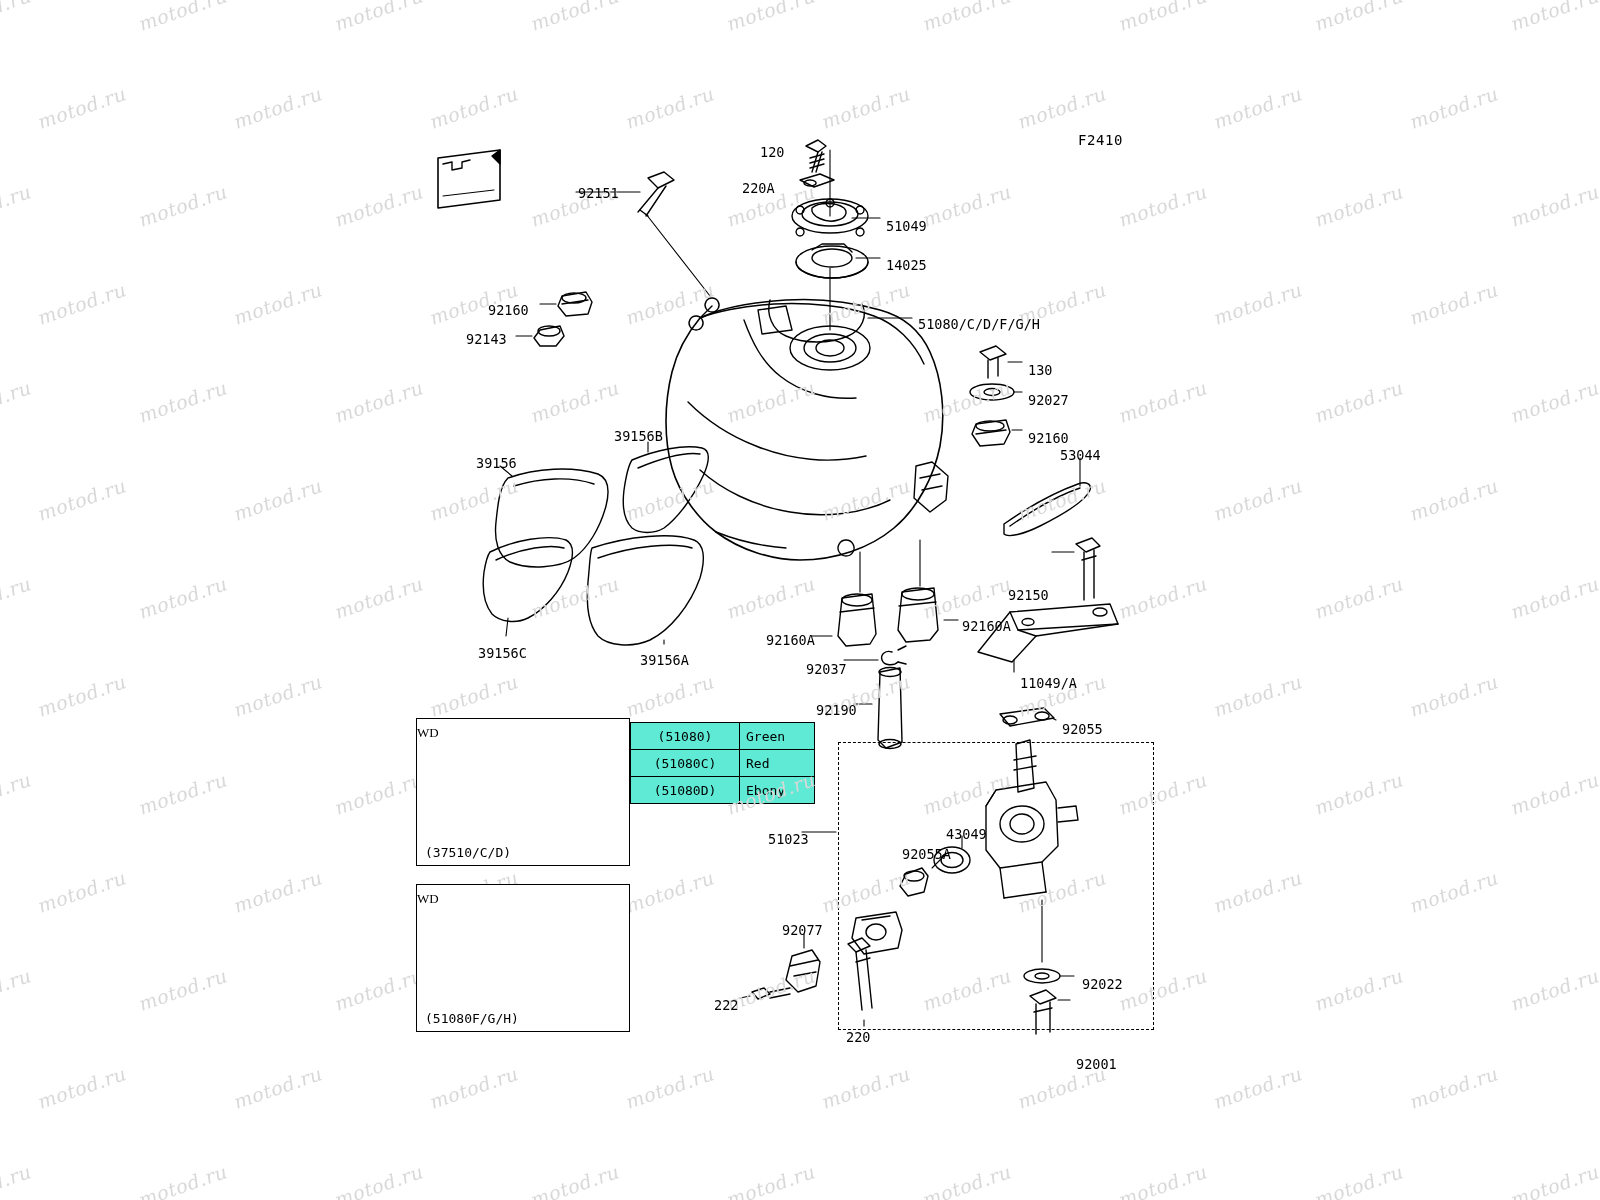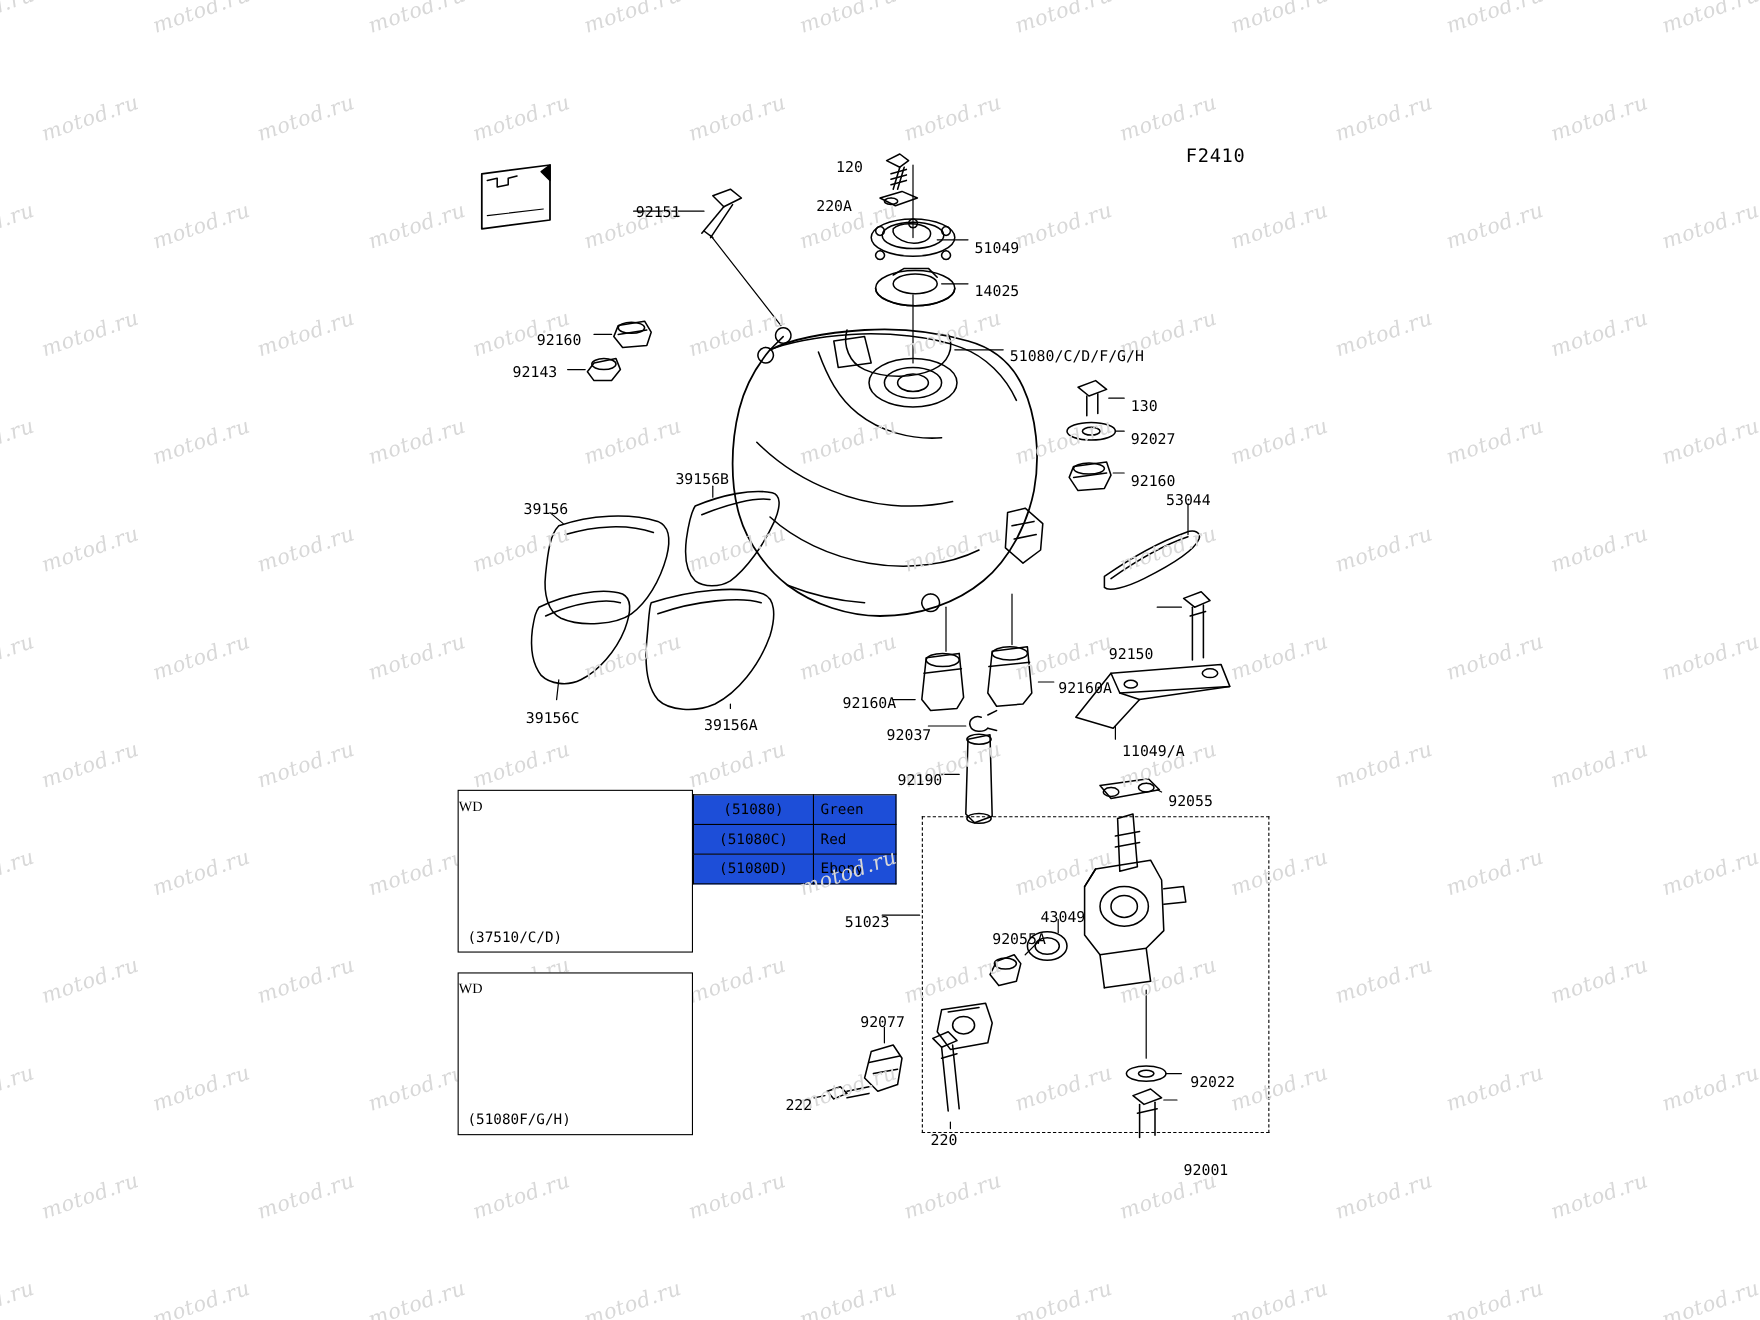--- a/index.html
+++ b/index.html
@@ -41,21 +41,21 @@
   }
   
   .lbl {
     position: absolute;
     font-family: "DejaVu Sans Mono", "Liberation Mono", monospace;
     font-size: 13.5px;
     color: #000;
     white-space: nowrap;
     z-index: 6;
   }
-  .lbl.code  { font-size: 17px; letter-spacing: 0.6px; }
+  .lbl.code  { font-size: 14px; letter-spacing: 0.6px; }
   
   .vtable {
     position: absolute;
     border: 1.4px solid #000;
     background: #fff;
     z-index: 6;
     box-sizing: border-box;
   }
   .vtable .wd {
     position: absolute;
@@ -75,21 +75,21 @@
   .grid {
     position: absolute;
     border-collapse: collapse;
     font-family: "DejaVu Sans Mono", "Liberation Mono", monospace;
     font-size: 13px;
   }
   .grid td {
     border: 1.2px solid #000;
     padding: 2px 6px;
     height: 22px;
-    background: #1d4ed8;
+    background: #5eead4;
     white-space: nowrap;
   }
   .grid td.c1 { width: 96px; text-align: center; }
   .grid td.c2 { width: 62px; text-align: left; }
   .dashbox {
     position: absolute;
     border: 1.3px dashed #000;
     z-index: 3;
     box-sizing: border-box;
   }

